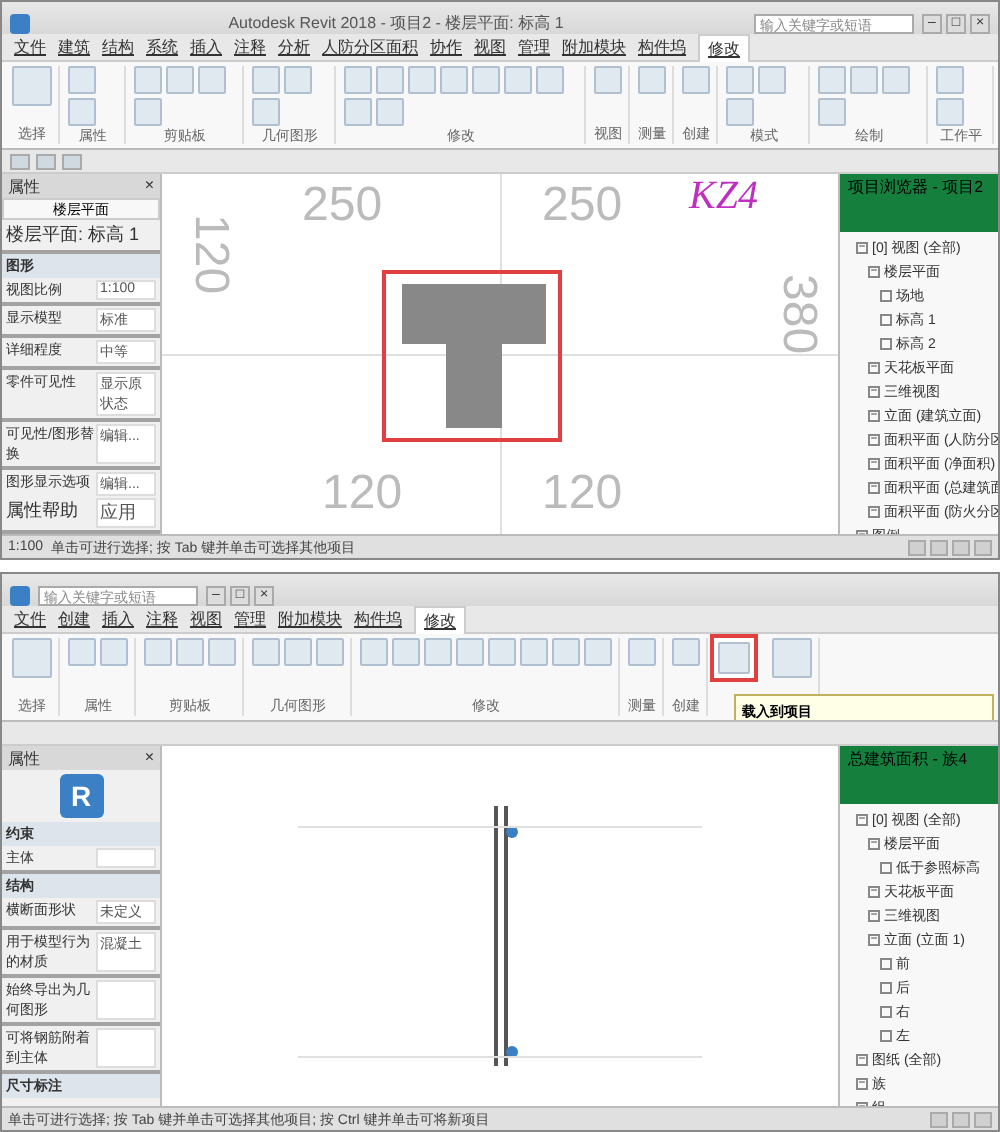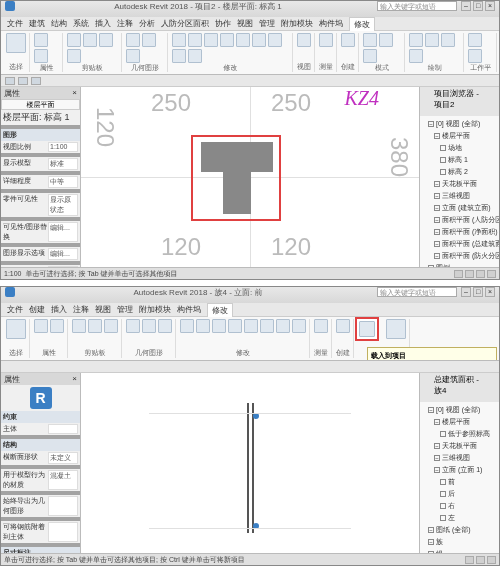--- a/index.html
+++ b/index.html
@@ -1,48 +1,48 @@
 <!DOCTYPE html>
 <html><head>
 <meta charset="utf-8">
 <style>
   * { box-sizing: border-box; margin: 0; padding: 0; }
   body { font-family: "Microsoft YaHei", Arial, sans-serif; font-size: 9px; background: #fff; width: 500px; }
   .app { border: 1px solid #888; background: #f5f5f5; }
-  .titlebar { background: linear-gradient(#e8e8e8,#d8d8d8); height: 16px; display: flex; align-items: flex-start; padding: 0 4px; font-size: 8px; color: #333; }
+  .titlebar { background: linear-gradient(#e8e8e8,#d8d8d8); height: 16px; display: flex; align-items: flex-end; padding: 0 4px; font-size: 8px; color: #333; }
   .titlebar .logo { width: 10px; height: 10px; background: #3b7fc4; border-radius: 2px; margin-right: 4px; }
   .titlebar .title { flex:1; text-align:center; color:#555; font-size:8px; }
   .titlebar .search { width:80px; height:10px; background:#fff; border:1px solid #aaa; font-size:7px; padding:0 2px; color:#888; }
   .titlebar .winbtns { display:flex; gap:2px; margin-left:4px; }
   .titlebar .winbtns div { width:10px; height:10px; background:#ddd; border:1px solid #aaa; font-size:7px; text-align:center; line-height:8px; }
   .menubar { background:#e8e8e8; height:14px; display:flex; align-items:center; gap:6px; padding:0 6px; font-size:8px; color:#333; border-bottom:1px solid #ccc; }
-  .menubar span { cursor:default; }
+  .menubar span { cursor:default;text-decoration:underline; }
   .menubar .active { background:#fff; padding:1px 4px; border:1px solid #ccc; border-bottom:none; }
   .ribbon { background:#f8f8f8; height:44px; display:flex; border-bottom:1px solid #bbb; padding:2px; gap:1px; overflow:hidden; }
   .rgroup { border-right:1px solid #ddd; padding:0 3px; display:flex; flex-direction:column; justify-content:space-between; }
   .rgroup .icons { display:flex; gap:2px; flex-wrap:wrap; }
   .ricon { width:14px; height:14px; background:#e0e8f0; border:1px solid #b0c0d0; border-radius:1px; }
   .ricon.big { width:20px; height:20px; }
   .rgroup .glabel { font-size:7px; color:#666; text-align:center; }
   .qat { background:#e8e8e8; height:12px; display:flex; align-items:center; gap:3px; padding:0 4px; border-bottom:1px solid #ccc; }
   .qat .qi { width:10px; height:8px; background:#d0d8e0; border:1px solid #aaa; }
   .body { display:flex; height:180px; }
   .panel { width:80px; background:#f0f0f0; border-right:1px solid #bbb; display:flex; flex-direction:column; }
   .panel .phead { background:#d8d8d8; height:12px; font-size:8px; padding:1px 3px; color:#333; display:flex; justify-content:space-between; }
   .panel .phead .x { font-size:8px; }
   .panel .ptabs { display:flex; background:#e8e8e8; height:11px; }
   .panel .ptab { flex:1; font-size:7px; text-align:center; border:1px solid #ccc; background:#f8f8f8; }
   .panel .pbody { flex:1; overflow:auto; font-size:7px; }
-  .panel .prow { display:flex; border-bottom:4px solid #a3a3a3; padding:1px 2px; }
+  .panel .prow { display:flex; border-bottom:2px solid #a3a3a3; padding:1px 2px; }
   .panel .prow .k { flex:1; color:#333; }
   .panel .prow .v { width:30px; background:#fff; border:1px solid #ddd; color:#555; padding:0 1px; }
   .panel .psec { background:#dde4ec; color:#333; font-weight:bold; padding:1px 2px; }
   .canvas { flex:1; background:#fff; position:relative; overflow:hidden; }
   .browser { width:80px; background:#f8f8f8; border-left:1px solid #bbb; display:flex; flex-direction:column; }
-  .browser .bhead { background:#e5e5e5; height:29px; font-size:8px; padding:1px 14px; }
+  .browser .bhead { background:#15803d; height:29px; font-size:8px; padding:1px 4px; }
   .browser .btree { flex:1; font-size:7px; padding:2px; color:#333; overflow:hidden; }
   .btree .node { padding:1px 0 1px 6px; white-space:nowrap; }
   .btree .node.l2 { padding-left:12px; }
   .btree .node.l3 { padding-left:18px; }
   .btree .sq { display:inline-block; width:6px; height:6px; border:1px solid #888; margin-right:2px; vertical-align:middle; font-size:6px; line-height:5px; text-align:center; }
   .statusbar { background:#e0e0e0; height:12px; border-top:1px solid #bbb; display:flex; align-items:center; font-size:7px; color:#444; padding:0 3px; gap:4px; }
   .statusbar .sb-r { margin-left:auto; display:flex; gap:2px; }
   .statusbar .sb-r div { width:9px; height:8px; background:#d0d0d0; border:1px solid #aaa; }
   .dim { position:absolute; color:#bbb; font-family:"Arial Narrow",sans-serif; font-size:24px; font-weight:300; }
   .dim.v { writing-mode:vertical-rl; }
@@ -215,20 +215,24 @@
           </div>
           <div class="prow">
             <span class="k">图形显示选项</span>
             <span class="v">编辑...</span>
           </div>
           <div class="prow">
             <span class="k">方向</span>
             <span class="v">项目北</span>
           </div>
         </div>
+      <div class="prow">
+          <span class="k">属性帮助</span>
+          <span class="v">应用</span>
+        </div>
     </div>
     <div class="canvas">
       <div class="gridline" style="left:50%;top:0;width:1px;height:100%"></div>
       <div class="gridline" style="top:50%;left:0;height:1px;width:100%"></div>
       <div class="dim" style="top:2px;left:70px">250</div>
       <div class="dim" style="top:2px;left:190px">250</div>
       <div class="dim v" style="top:20px;left:10px">120</div>
       <div class="dim v" style="top:50px;right:6px">380</div>
       <div class="dim" style="bottom:6px;left:80px">120</div>
       <div class="dim" style="bottom:6px;left:190px">120</div>
@@ -266,21 +270,20 @@
         <div></div>
         <div></div>
         <div></div>
       </div>
   </div>
 </div>
 
 <div class="app">
   <div class="titlebar">
     <div class="logo"></div>
-    <span class="title">Autodesk Revit 2018 - 族4 - 立面: 前</span>
     <div class="search">输入关键字或短语</div>
     <div class="winbtns">
         <div>–</div>
         <div>□</div>
         <div>×</div>
       </div>
   </div>
   <div class="menubar">
     <span>文件</span>
     <span>创建</span>

